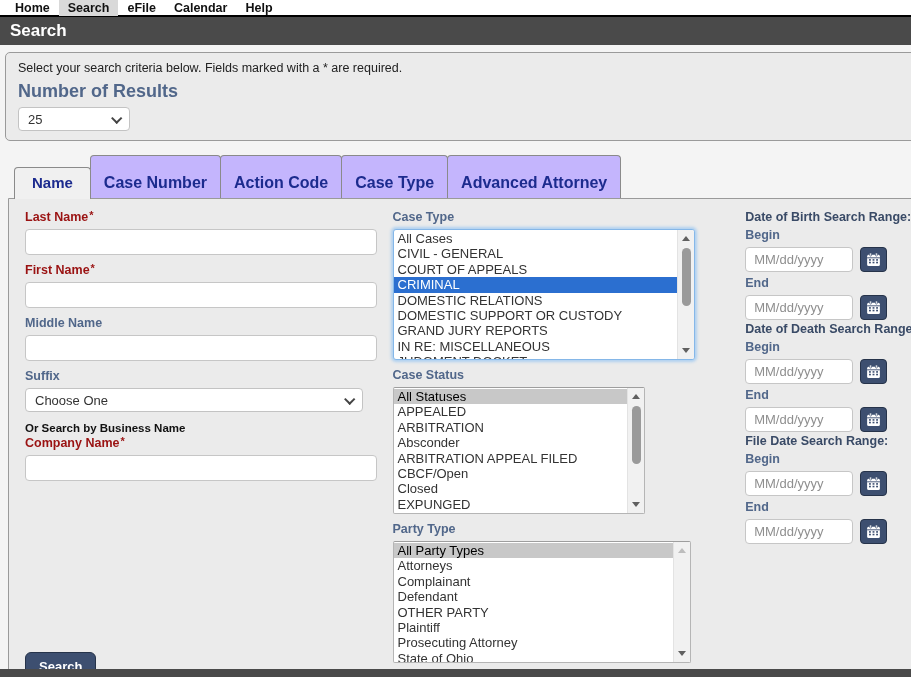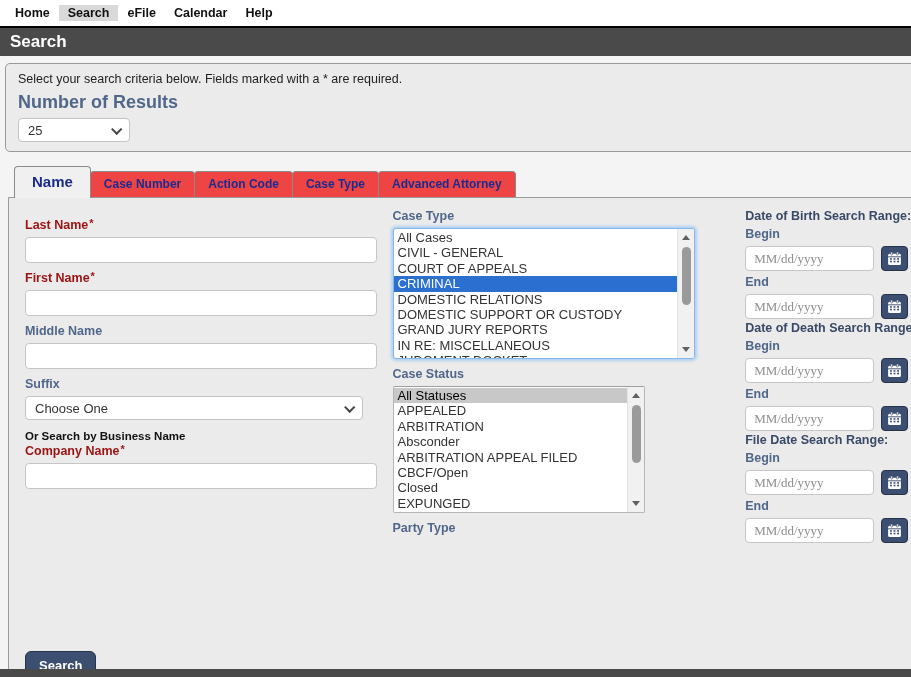--- a/index.html
+++ b/index.html
@@ -10,21 +10,21 @@
     position: relative;
     overflow: hidden;
   }
   
   .topnav {
     background: #fff;
     border-bottom: 2px solid #000;
     display: flex;
     align-items: center;
     padding-left: 6px;
-    height: 28px;
+    height: 17px;
   }
   .topnav .nav-item {
     font-size: 12.5px; font-weight: bold; color: #111;
     padding: 1px 9px; cursor: pointer; white-space: nowrap;
   }
   .topnav .nav-item.active { background: #d9d9d9; }
   
   .page-header {
     background: #4a4a4a; color: #fff;
     font-size: 17px; font-weight: bold;
@@ -58,25 +58,25 @@
     transform: rotate(45deg) translateY(-1px);
   }
   .results-select { width: 112px; }
   
   .tabs {
     display: flex; align-items: flex-end;
     margin: 14px 0 0 14px;
     position: relative; z-index: 2;
   }
   .tabs .tab {
-    background: #ef4444;
+    background: #c4b5fd;
     border: 1px solid #8a8a8a; border-bottom: none;
     border-radius: 4px 4px 0 0;
-    font-size: 12px; font-weight: bold; color: #1c2b8e;
-    padding: 5px 13px 6px 13px;
+    font-size: 16px; font-weight: bold; color: #1c2b8e;
+    padding: 18px 13px 6px 13px;
     cursor: pointer; white-space: nowrap;
   }
   .tabs .tab + .tab { margin-left: -1px; }
   .tabs .tab.active {
     background: #f0f0f0;
     font-size: 15px;
     padding: 6px 17px 8px 17px;
     margin-bottom: -1px;
     position: relative; z-index: 3;
   }
@@ -88,21 +88,21 @@
     background: #ebebeb;
     border: 1px solid #9a9a9a;
     border-radius: 0 0 0 6px;
   }
   .columns { display: flex; padding: 9px 0 0 16px; }
   .col-left  { width: 362px; }
   .col-mid   { width: 322px; margin-left: 16px; }
   .col-right { width: 178px; margin-left: 40px; }
 
   .field-label { font-size: 12.5px; font-weight: bold; margin: 8px 0 5px 0; }
-  .field-label:first-child { margin-top: 11px; }
+  .field-label:first-child { margin-top: 2px; }
   .req-label { color: #9a1212; }
   .plain-blue { color: #51678a; }
   .req-mark { position: relative; top: -2px; font-size: 11px; margin-left: 1px; }
   .text-input {
     width: 100%; height: 26px;
     background: #fff; border: 1px solid #c6c6c6; border-radius: 4px;
     font-size: 13px; color: #333; padding: 0 8px;
     font-family: "Liberation Sans", sans-serif;
   }
   .suffix-select { width: 338px; margin-top: 0; }
@@ -146,24 +146,24 @@
     position: absolute; left: 4px; width: 9px;
     background: #9a9a9a; border-radius: 5px;
   }
   .thumb.t1 { top: 18px; height: 58px; }
   
   .date-title { font-size: 12.5px; font-weight: bold; color: #394a66; margin: 6px 0 2px 0; }
   .date-title:first-child { margin-top: 2px; }
   .date-sub { font-size: 12.5px; font-weight: bold; color: #51678a; margin: 4px 0 5px 0; }
   .date-row { display: flex; align-items: center; }
   .date-input {
-    width: 129px; height: 25px;
+    width: 108px; height: 25px;
     background: #fff; border: 1px solid #c6c6c6; border-radius: 4px;
     font-size: 13px; color: #333; padding: 0 8px;
-    font-family: Liberation Serif, serif;
+    font-family: Liberation Sans, sans-serif;
   }
   .date-input::placeholder { color: #8f8f8f; }
   .cal-btn {
     width: 27px; height: 25px; margin-left: 7px;
     background: #3d4f70; border: 1px solid #26334a; border-radius: 4px;
     display: flex; align-items: center; justify-content: center;
     cursor: pointer;
   }
   
   .search-btn {
@@ -273,20 +273,36 @@
             <div class="opt">IS</div>
           </div>
         <div class="sbar">
           <div class="arr up"></div>
           <div class="thumb t1"></div>
           <div class="arr down"></div>
         </div>
       </div>
 
       <div class="field-label plain-blue">Party Type</div>
+      <div class="listbox lb-party-type">
+        <div class="options">
+            <div class="opt selected-inactive">All Party Types</div>
+            <div class="opt">Attorneys</div>
+            <div class="opt">Complainant</div>
+            <div class="opt">Defendant</div>
+            <div class="opt">OTHER PARTY</div>
+            <div class="opt">Plaintiff</div>
+            <div class="opt">Prosecuting Attorney</div>
+            <div class="opt">State of Ohio</div>
+          </div>
+        <div class="sbar">
+          <div class="arr up dim"></div>
+          <div class="arr down"></div>
+        </div>
+      </div>
     </div>
 
     <div class="col-right">
 
       <div>
         <div class="date-title">Date of Birth Search Range:</div>
         <div class="date-sub">Begin</div>
         <div class="date-row">
           <input class="date-input" type="text" placeholder="MM/dd/yyyy" style="">
           <button class="cal-btn">

